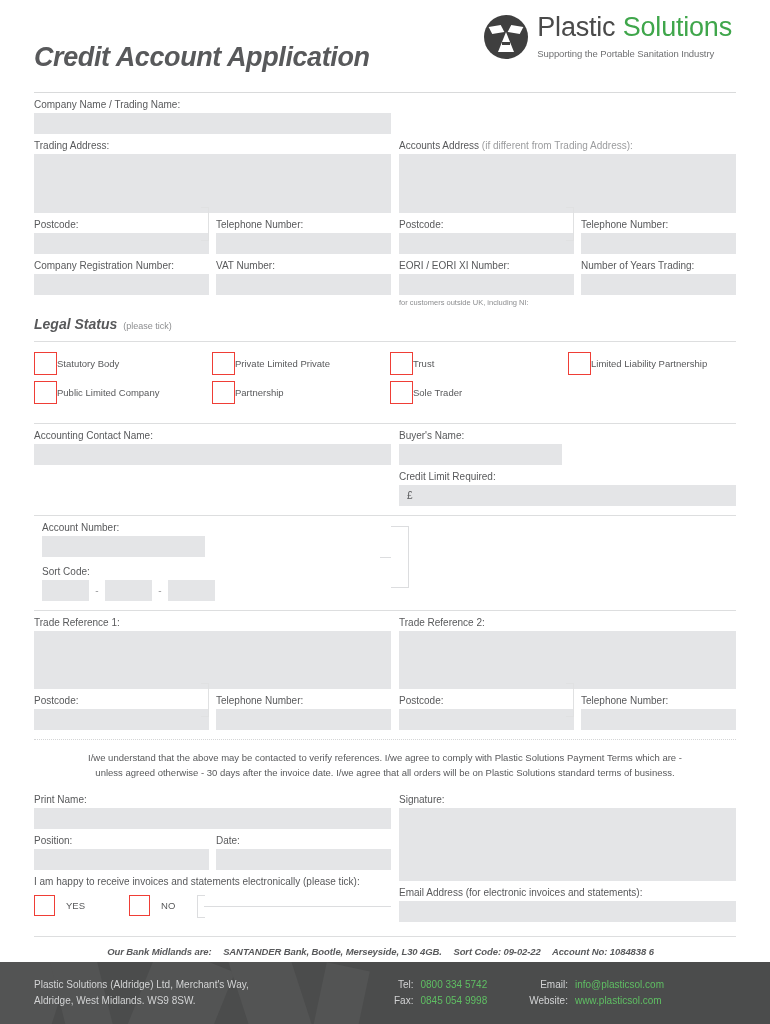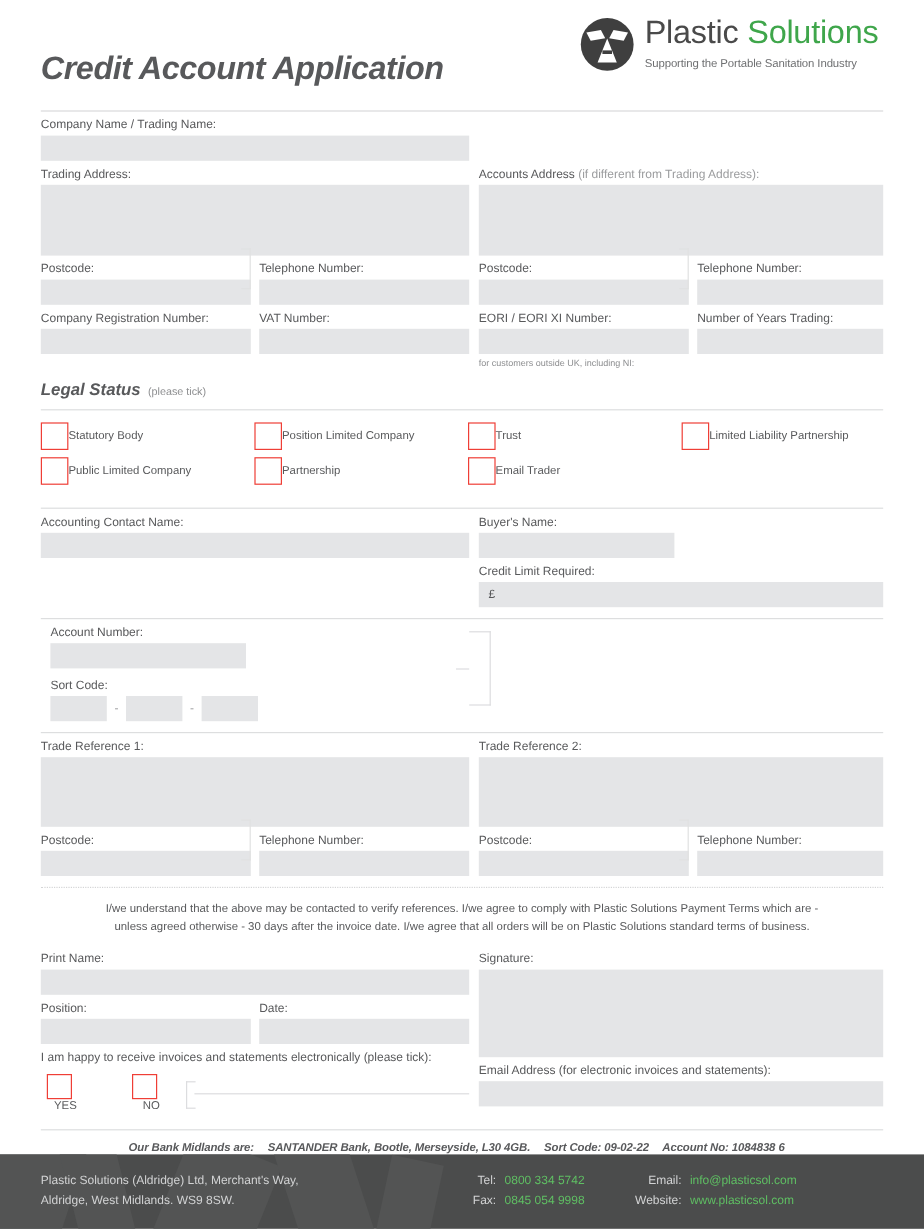--- a/index.html
+++ b/index.html
@@ -236,21 +236,21 @@
   .declaration {
     text-align: center;
     font-size: 9.5px;
     line-height: 15px;
     color: #58595b;
     padding: 10px 22px 8px 22px;
   }
 
   
   .yesno-row { display: flex; align-items: center; padding-top: 5px; }
-  .yesno-item { display: flex; align-items: center; flex-direction: column; }
+  .yesno-item { display: flex; align-items: center; }
   .yesno-item .cbox { width: 21px; height: 21px; }
   .yesno-lbl {
     font-size: 9.5px;
     color: #58595b;
     margin-left: 11px;
     white-space: nowrap;
   }
   .yesno-gap { width: 44px; flex: none; }
   .connector {
     position: relative;
@@ -434,21 +434,21 @@
     <div class="sep"></div>
 
     <div class="legal-grid">
       <div class="legal-row">
         <div class="legal-cell">
           <div class="cbox"></div>
           <span class="cbox-lbl">Statutory Body</span>
         </div>
         <div class="legal-cell">
           <div class="cbox"></div>
-          <span class="cbox-lbl">Position Limited Company</span>
+          <span class="cbox-lbl">Private Limited Private</span>
         </div>
         <div class="legal-cell">
           <div class="cbox"></div>
           <span class="cbox-lbl">Trust</span>
         </div>
         <div class="legal-cell">
           <div class="cbox"></div>
           <span class="cbox-lbl">Limited Liability Partnership</span>
         </div>
       </div>
@@ -456,21 +456,21 @@
         <div class="legal-cell">
           <div class="cbox"></div>
           <span class="cbox-lbl">Public Limited Company</span>
         </div>
         <div class="legal-cell">
           <div class="cbox"></div>
           <span class="cbox-lbl">Partnership</span>
         </div>
         <div class="legal-cell">
           <div class="cbox"></div>
-          <span class="cbox-lbl">Email Trader</span>
+          <span class="cbox-lbl">Sole Trader</span>
         </div>
       </div>
     </div>
     <div class="sep"></div>
 
     <div class="row">
       <div class="col-left">
         <span class="lbl">Accounting Contact Name:</span>
         <div class="fld"></div>
       </div>

